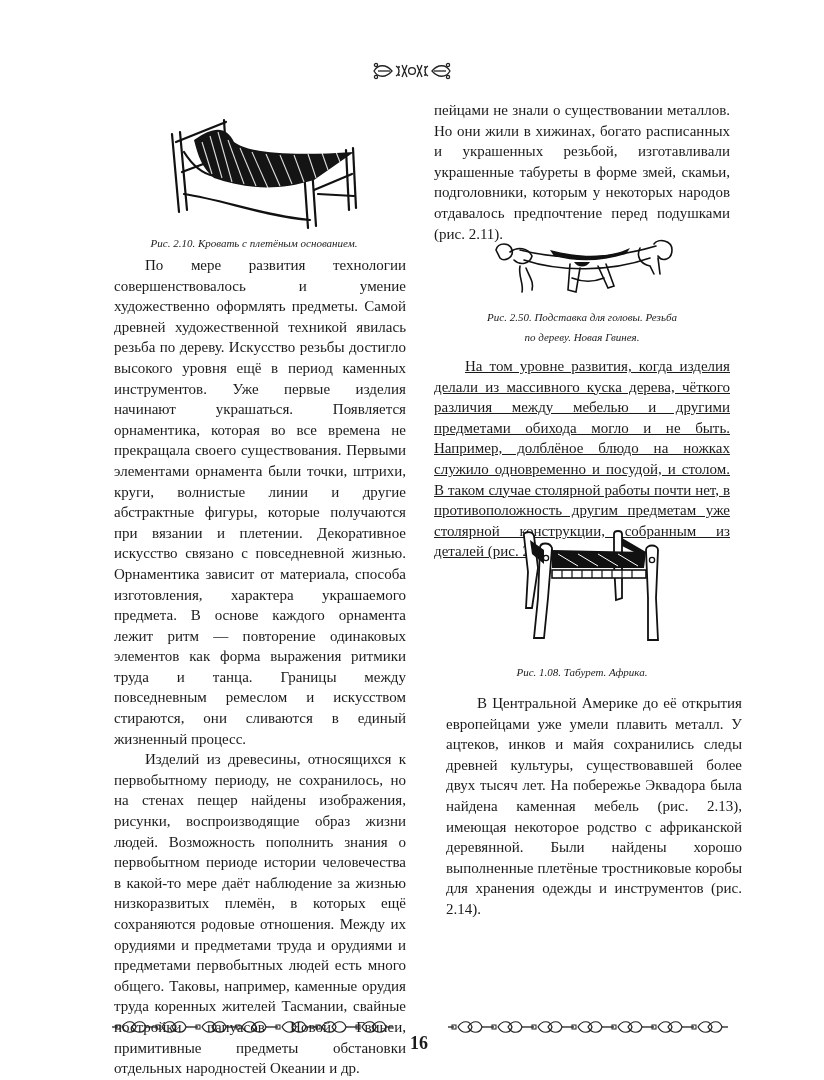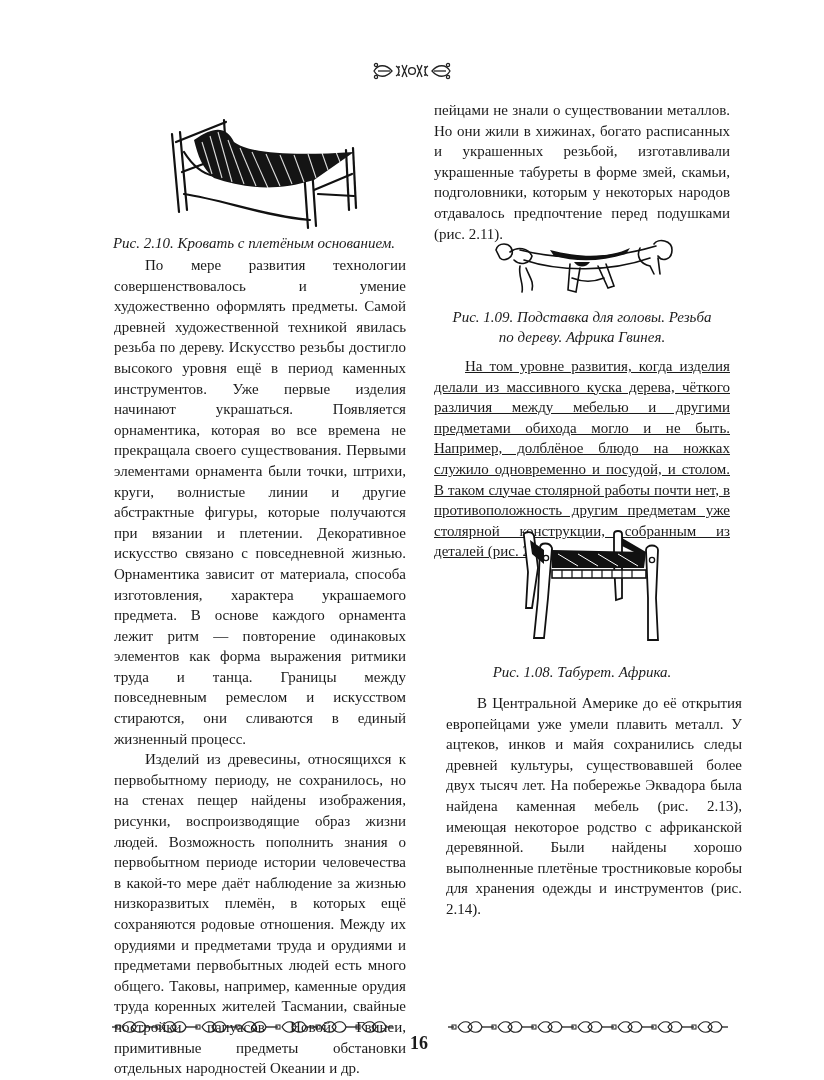--- a/index.html
+++ b/index.html
@@ -4,21 +4,21 @@
 <style>
   html, body { margin: 0; padding: 0; background: #ffffff; }
   body { width: 824px; height: 1080px; position: relative; overflow: hidden;
          font-family: "Liberation Serif", "DejaVu Serif", serif; color: #1a1a1a; }
   .ornament-top { position: absolute; left: 0; width: 824px; top: 60px; height: 30px; display: flex; justify-content: center; }
   .col { position: absolute; top: 0; }
   .col-left { left: 114px; width: 292px; }
   .col-right { left: 434px; width: 296px; }
   p.txt { margin: 0; font-size: 15px; line-height: 20.6px; text-align: justify; text-indent: 31px; hyphens: none; }
   p.txt.noindent { text-indent: 0; }
-  .caption { font-style: italic; font-size: 15px; line-height: 20px; text-align: center; margin: 0; }
+  .caption { font-style: italic; font-size: 11px; line-height: 20px; text-align: center; margin: 0; }
   .abs { position: absolute; }
   .footer { position: absolute; left: 0; width: 824px; top: 1015px; height: 30px; }
   .page-num { position: absolute; left: 404px; top: 1013px; font-weight: bold; font-size: 18px; width: 30px; text-align: center; margin-top: 20px; }
 </style>
 </head>
 <body>
 
 <div class="ornament-top">
   <svg width="80" height="22" viewBox="0 0 80 22">
     <g fill="none" stroke="#222" stroke-width="1.3">
@@ -111,22 +111,22 @@
         <path d="M30 28 C28 38, 34 46, 32 54"></path>
         <path d="M36 30 C40 40, 44 44, 42 52"></path>
         <path d="M164 6 C168 0, 182 2, 182 12 C182 22, 172 24, 168 18"></path>
         <path d="M150 10 C146 18, 150 26, 160 28 L164 36"></path>
         <path d="M168 20 L170 36"></path>
       </g>
       <path d="M60 12 C90 20, 120 20, 140 10 L136 16 C110 24, 86 24, 64 18 Z" fill="#111"></path>
       <path d="M84 24 C88 30, 96 30, 100 24 Z" fill="#111"></path>
     </svg>
   </div>
-  <p class="caption abs" style="left:0; top:307px; width:296px;">Рис. 1.09. Подставка для головы. Резьба</p>
-  <p class="caption abs" style="left:0; top:327px; width:296px;">по дереву. Африка Гвинея.</p>
+  <p class="caption abs" style="left:0; top:307px; width:296px;">Рис. 2.50. Подставка для головы. Резьба</p>
+  <p class="caption abs" style="left:0; top:327px; width:296px;">по дереву. Новая Гвинея.</p>
 
   <div class="abs" style="left:0; top:356px; width:296px;text-decoration:underline;">
     <p class="txt">На том уровне развития, когда изделия делали из массивного куска дерева, чёткого различия между мебелью и другими предметами обихода могло и не быть. Например, долблёное блюдо на ножках служило одновременно и посудой, и столом. В таком случае столярной работы почти нет, в противоположность другим предметам уже столярной конструкции, собранным из деталей (рис. 2.12).</p>
   </div>
 
   <div class="abs" style="left:84px; top:528px; width:150px; height:120px;">
     <svg width="150" height="120" viewBox="0 0 150 120">
       <g stroke="#111" fill="#fff" stroke-width="1.8">
         <path d="M6 8 C4 4, 14 2, 16 8 L20 40 L14 80 L8 80 L10 44 Z"></path>
         <path d="M96 6 C96 2, 104 2, 104 6 L104 70 L98 72 L96 36 Z"></path>

